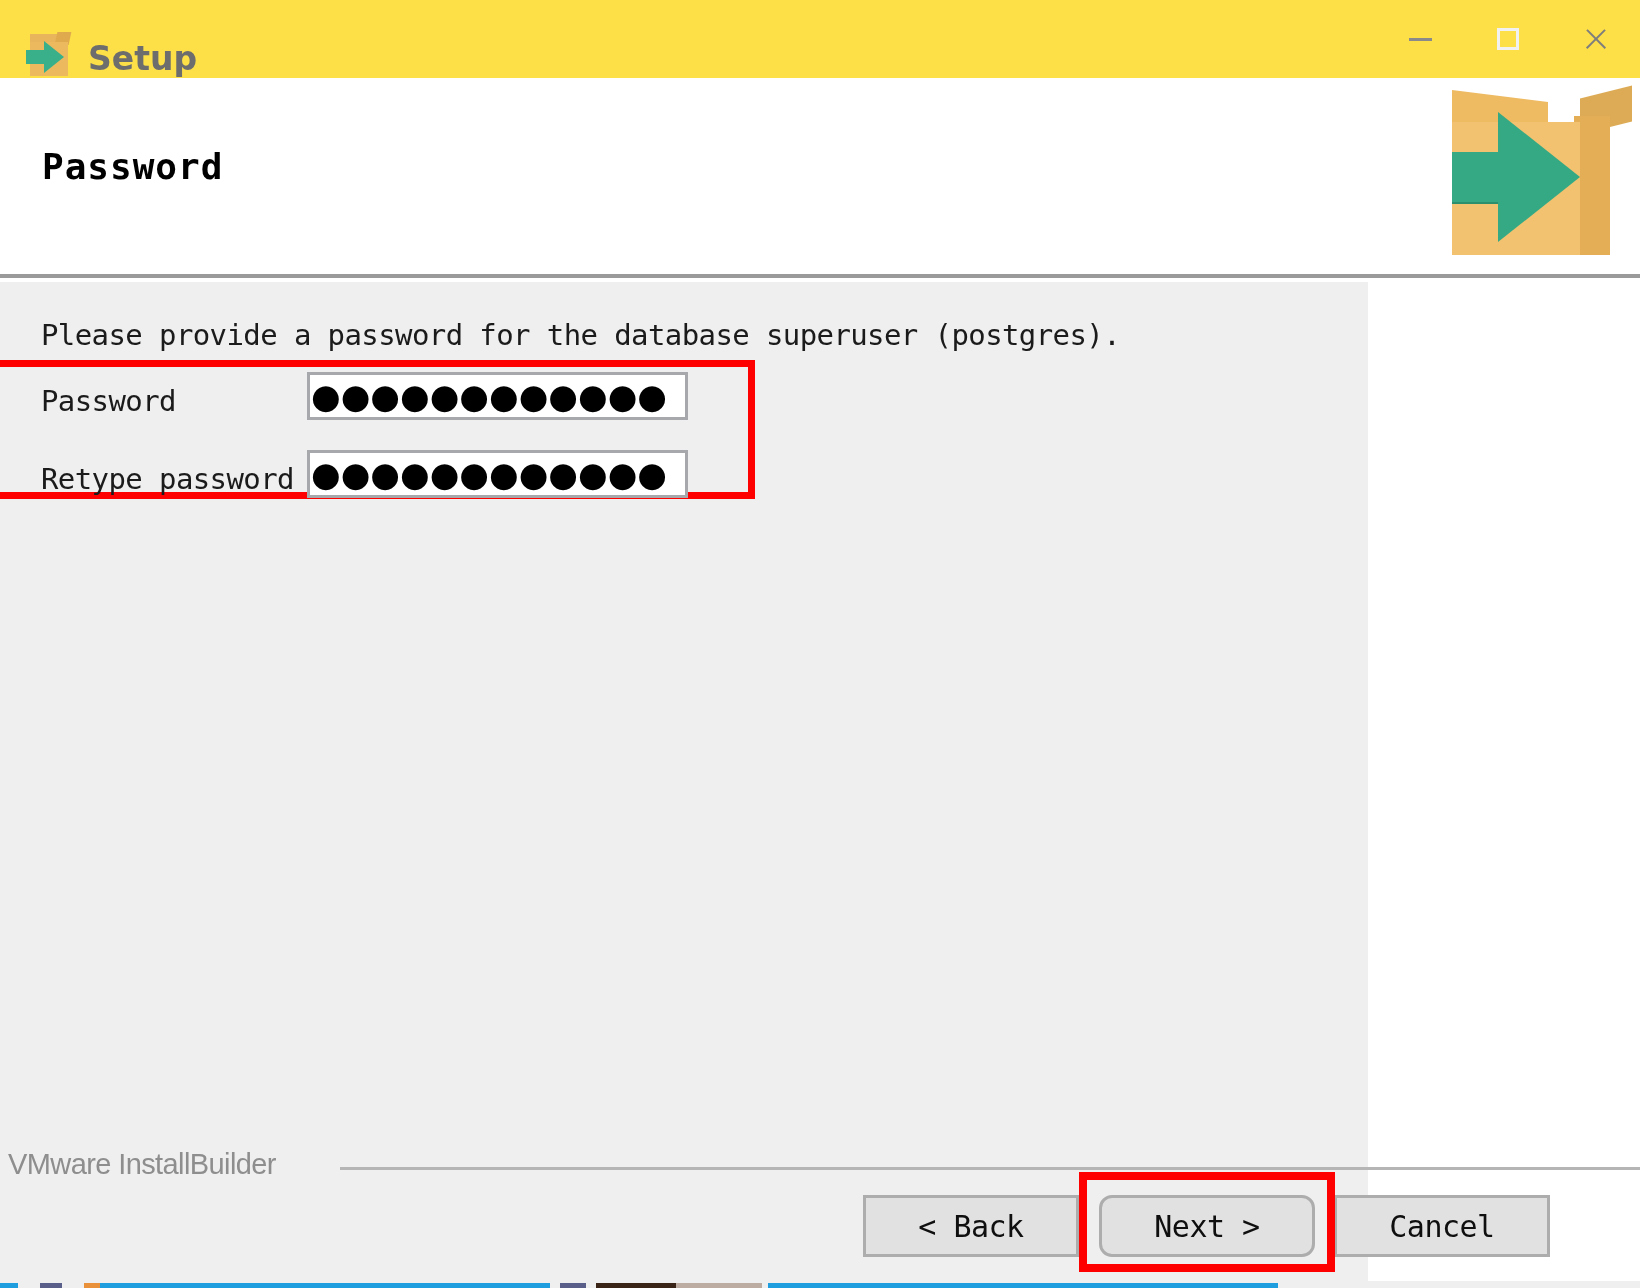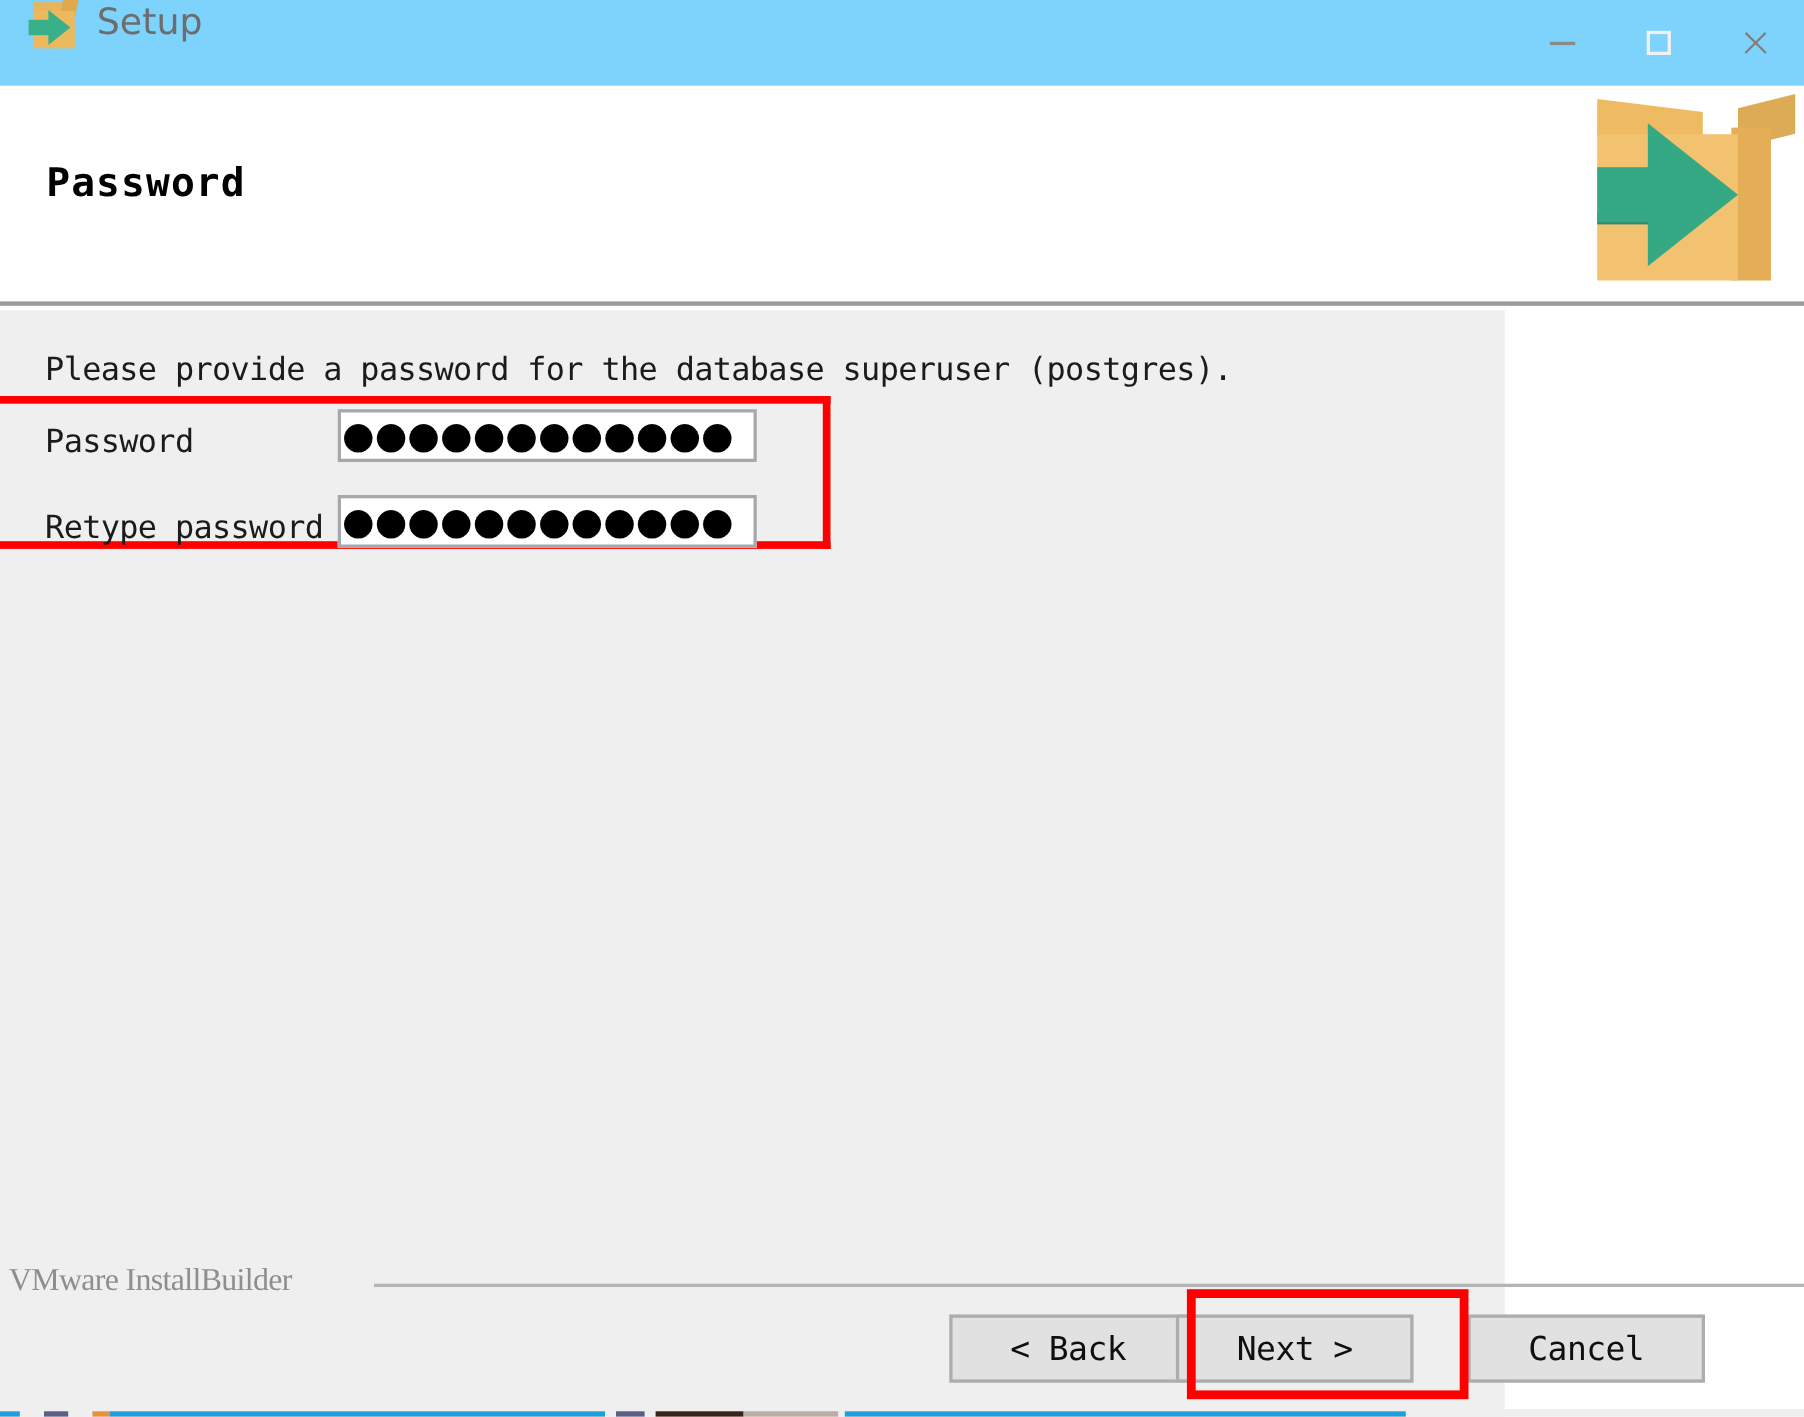--- a/index.html
+++ b/index.html
@@ -13,23 +13,24 @@
     font-family: "DejaVu Sans", sans-serif;
     overflow: hidden;
     position: relative;
   }
 
   
   #titlebar {
     position: absolute;
     left: 0; top: 0;
     width: 1640px; height: 78px;
-    background: #7dd3fc;
-    display: flex;
-    align-items: flex-start;
+    background: #fde047;
+    display: flex;
+    align-items: flex-end;
+    font-weight: bold;
   }
   #app-icon {
     position: relative;
     width: 46px; height: 46px;
     margin-left: 26px;
     flex: none;
   }
   #app-icon .box-back {
     position: absolute;
     left: 4px; top: 2px;
@@ -241,21 +242,21 @@
     color: #000000;
     letter-spacing: 0px;
     margin-left: 1px;
     white-space: nowrap;
   }
 
   
   #footer-label {
     position: absolute;
     left: 8px; top: 1148px;
-    font-family: Liberation Serif, serif;
+    font-family: Liberation Sans, sans-serif;
     font-size: 29px;
     color: #8e8e8e;
     white-space: nowrap;
     letter-spacing: -0.6px;
   }
   #footer-rule {
     position: absolute;
     left: 340px; top: 1167px;
     width: 1300px; height: 3px;
     background: #b5b5b5;
@@ -276,21 +277,21 @@
     display: flex;
     align-items: center;
     justify-content: center;
     font-family: "DejaVu Sans Mono", monospace;
     font-size: 30px;
     color: #0f0f0f;
     letter-spacing: -0.5px;
     cursor: default;
   }
   #btn-back   { left: 863px; }
-  #btn-next   { left: 1069px; }
+  #btn-next   { left: 1099px; border-radius: 13px; }
   #btn-cancel { left: 1334px; text-align: right; }
 
   #next-highlight {
     position: absolute;
     left: 1079px; top: 1172px;
     width: 256px; height: 100px;
     border: 8px solid #fe0000;
     box-sizing: border-box;
     pointer-events: none;
   }

